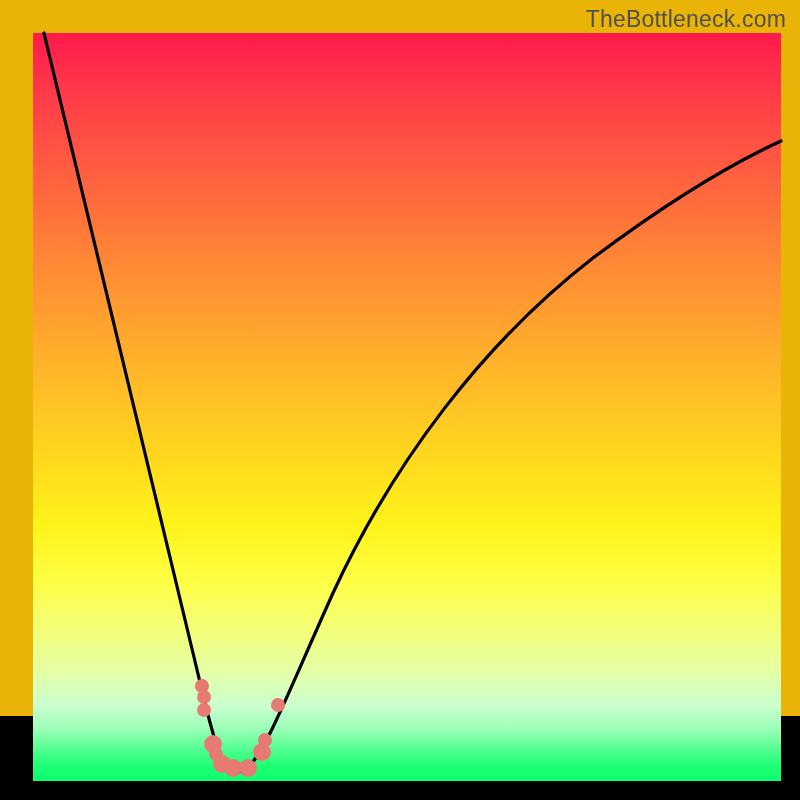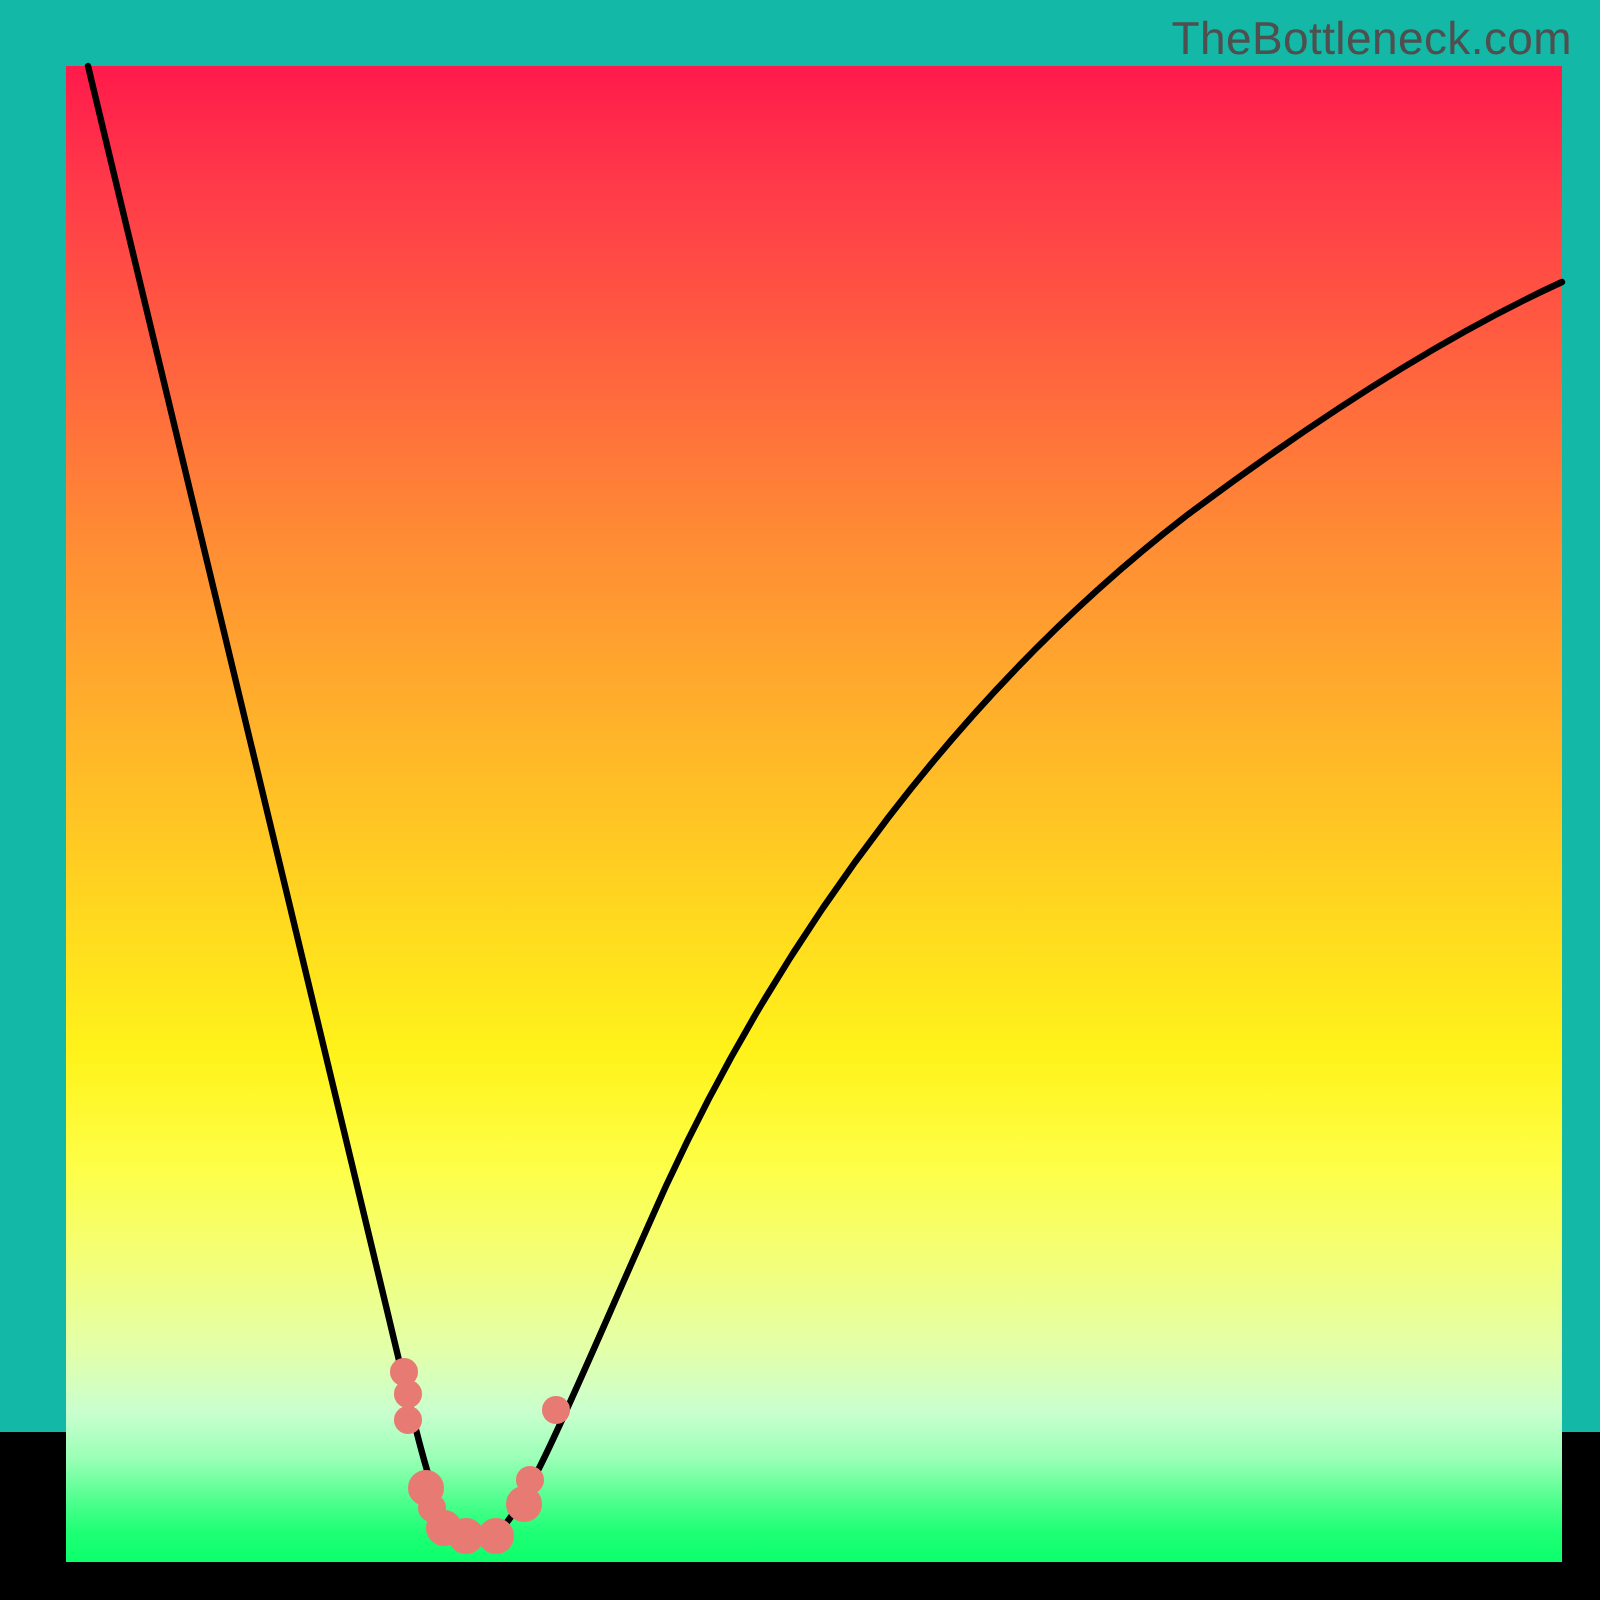--- a/index.html
+++ b/index.html
@@ -10,21 +10,21 @@
     overflow: hidden;
     background: #000;
     font-family: Arial, Helvetica, sans-serif;
   }
   .frame {
     position: absolute;
     left: 0;
     top: 0;
     width: 800px;
     height: 716px;
-    background: #14b8a6;
+    background: #eab308;
   }
   .plot-area {
     position: absolute;
     left: 33px;
     top: 33px;
     width: 748px;
     height: 748px;
     
     background: linear-gradient(to bottom,
       #ff1a4b 0%,

